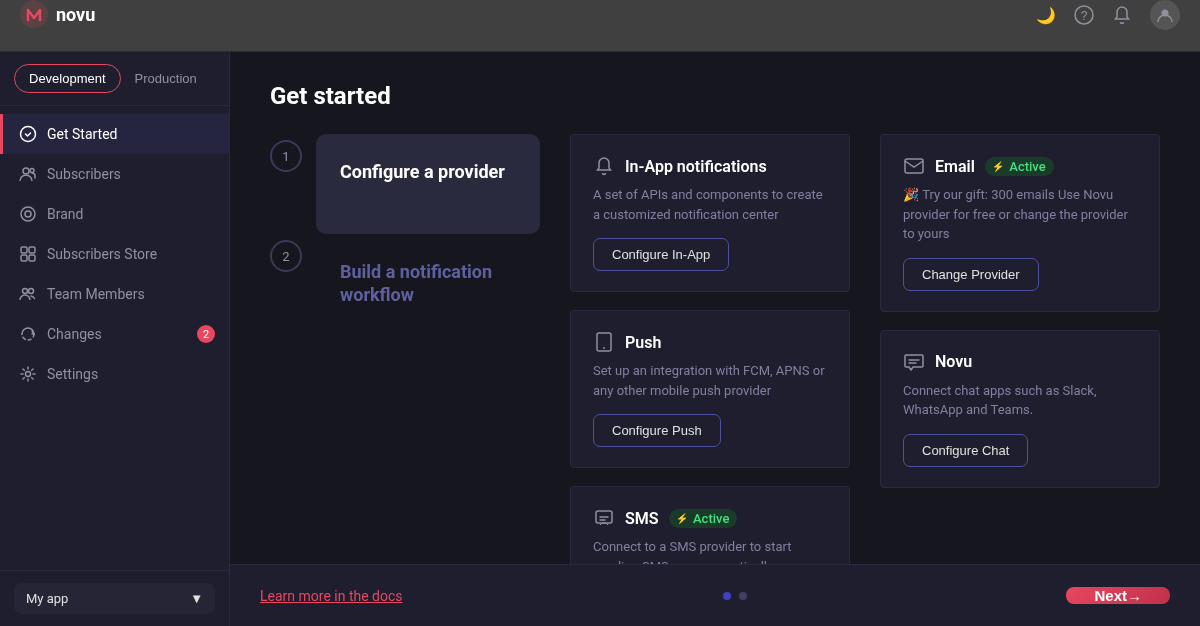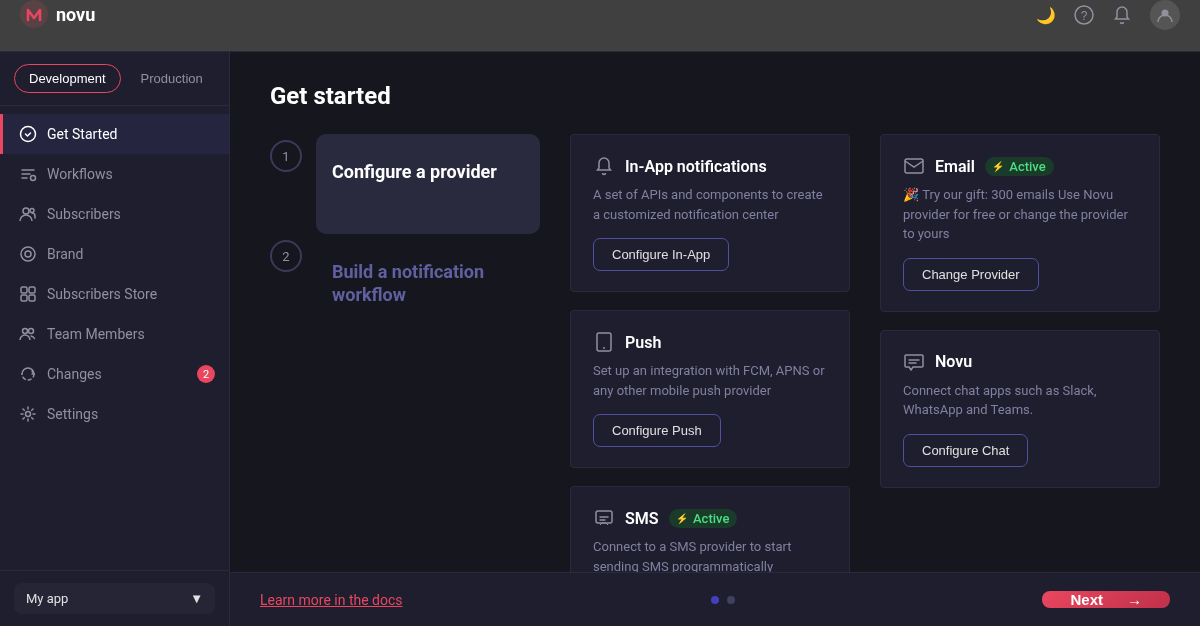--- a/index.html
+++ b/index.html
@@ -73,21 +73,21 @@
       background: #1e1e2e;
       border-right: 1px solid #2a2a3e;
       display: flex;
       flex-direction: column;
       flex-shrink: 0;
     }
     .env-switcher {
       display: flex;
       align-items: center;
       padding: 12px 14px;
-      gap: 6px;
+      gap: 0;
       border-bottom: 1px solid #2a2a3e;
     }
     .env-btn {
       padding: 6px 14px;
       border-radius: 20px;
       font-size: 13px;
       cursor: pointer;
       border: none;
       background: transparent;
       color: #9090a0;
@@ -201,21 +201,21 @@
       align-items: center;
       justify-content: center;
       font-size: 13px;
       color: #9090a0;
       flex-shrink: 0;
       margin-top: 6px;
     }
     .step-card {
       background: #2a2a3e;
       border-radius: 10px;
-      padding: 26px 16px;
+      padding: 26px 24px;
       flex: 1;
       min-height: 100px;
     }
     .step-card h3 {
       font-size: 18px;
       font-weight: 700;
       color: #fff;
       line-height: 1.3;
     }
     .step-card.muted h3 {
@@ -291,21 +291,21 @@
       color: #e0e0e0;
       padding: 8px 18px;
       border-radius: 7px;
       font-size: 13px;
       cursor: pointer;
       font-weight: 500;
     }
 
     
     .bottom-bar {
-      height: 54px;
+      height: 62px;
       background: #1e1e2e;
       border-top: 1px solid #2a2a3e;
       display: flex;
       align-items: center;
       justify-content: space-between;
       padding: 0 30px;
       flex-shrink: 0;
     }
     .docs-link {
       color: #e8475f;
@@ -329,21 +329,21 @@
       background: linear-gradient(135deg, #e8475f, #c0304a);
       color: #fff;
       border: none;
       padding: 0 28px;
       border-radius: 8px;
       font-size: 15px;
       font-weight: 600;
       cursor: pointer;
       display: flex;
       align-items: center;
-      gap: 24px;
+      gap: 0;
     }
 
     svg { display: block; }
   </style>
 </head>
 <body>
 
 <div class="topbar">
   <div class="topbar-logo">
     <svg class="logo-icon" viewBox="0 0 28 28" fill="none" xmlns="http://www.w3.org/2000/svg">
@@ -387,29 +387,20 @@
       <div class="nav-item active">
         <span class="nav-icon">
           <svg width="18" height="18" viewBox="0 0 18 18" fill="none">
             <circle cx="9" cy="9" r="7.5" stroke="currentColor" stroke-width="1.5"></circle>
             <path d="M6.5 9l2 2 3-3" stroke="currentColor" stroke-width="1.5" stroke-linecap="round" stroke-linejoin="round"></path>
           </svg>
         </span>
         <span>Get Started</span>
       </div>
 
-      <div class="nav-item">
-        <span class="nav-icon">
-          <svg width="18" height="18" viewBox="0 0 18 18" fill="none">
-            <path d="M3 5h12M3 9h8M3 13h5" stroke="currentColor" stroke-width="1.5" stroke-linecap="round"></path>
-            <circle cx="14" cy="13" r="2.5" stroke="currentColor" stroke-width="1.5"></circle>
-          </svg>
-        </span>
-        <span>Workflows</span>
-      </div>
 
       <div class="nav-item">
         <span class="nav-icon">
           <svg width="18" height="18" viewBox="0 0 18 18" fill="none">
             <circle cx="7" cy="6" r="3" stroke="currentColor" stroke-width="1.5"></circle>
             <path d="M1 16c0-3.31 2.69-6 6-6s6 2.69 6 6" stroke="currentColor" stroke-width="1.5" fill="none"></path>
             <path d="M13 8c1.66 0 3 1.34 3 3v2" stroke="currentColor" stroke-width="1.5" stroke-linecap="round"></path>
             <circle cx="13" cy="5.5" r="2" stroke="currentColor" stroke-width="1.5"></circle>
           </svg>
         </span>

